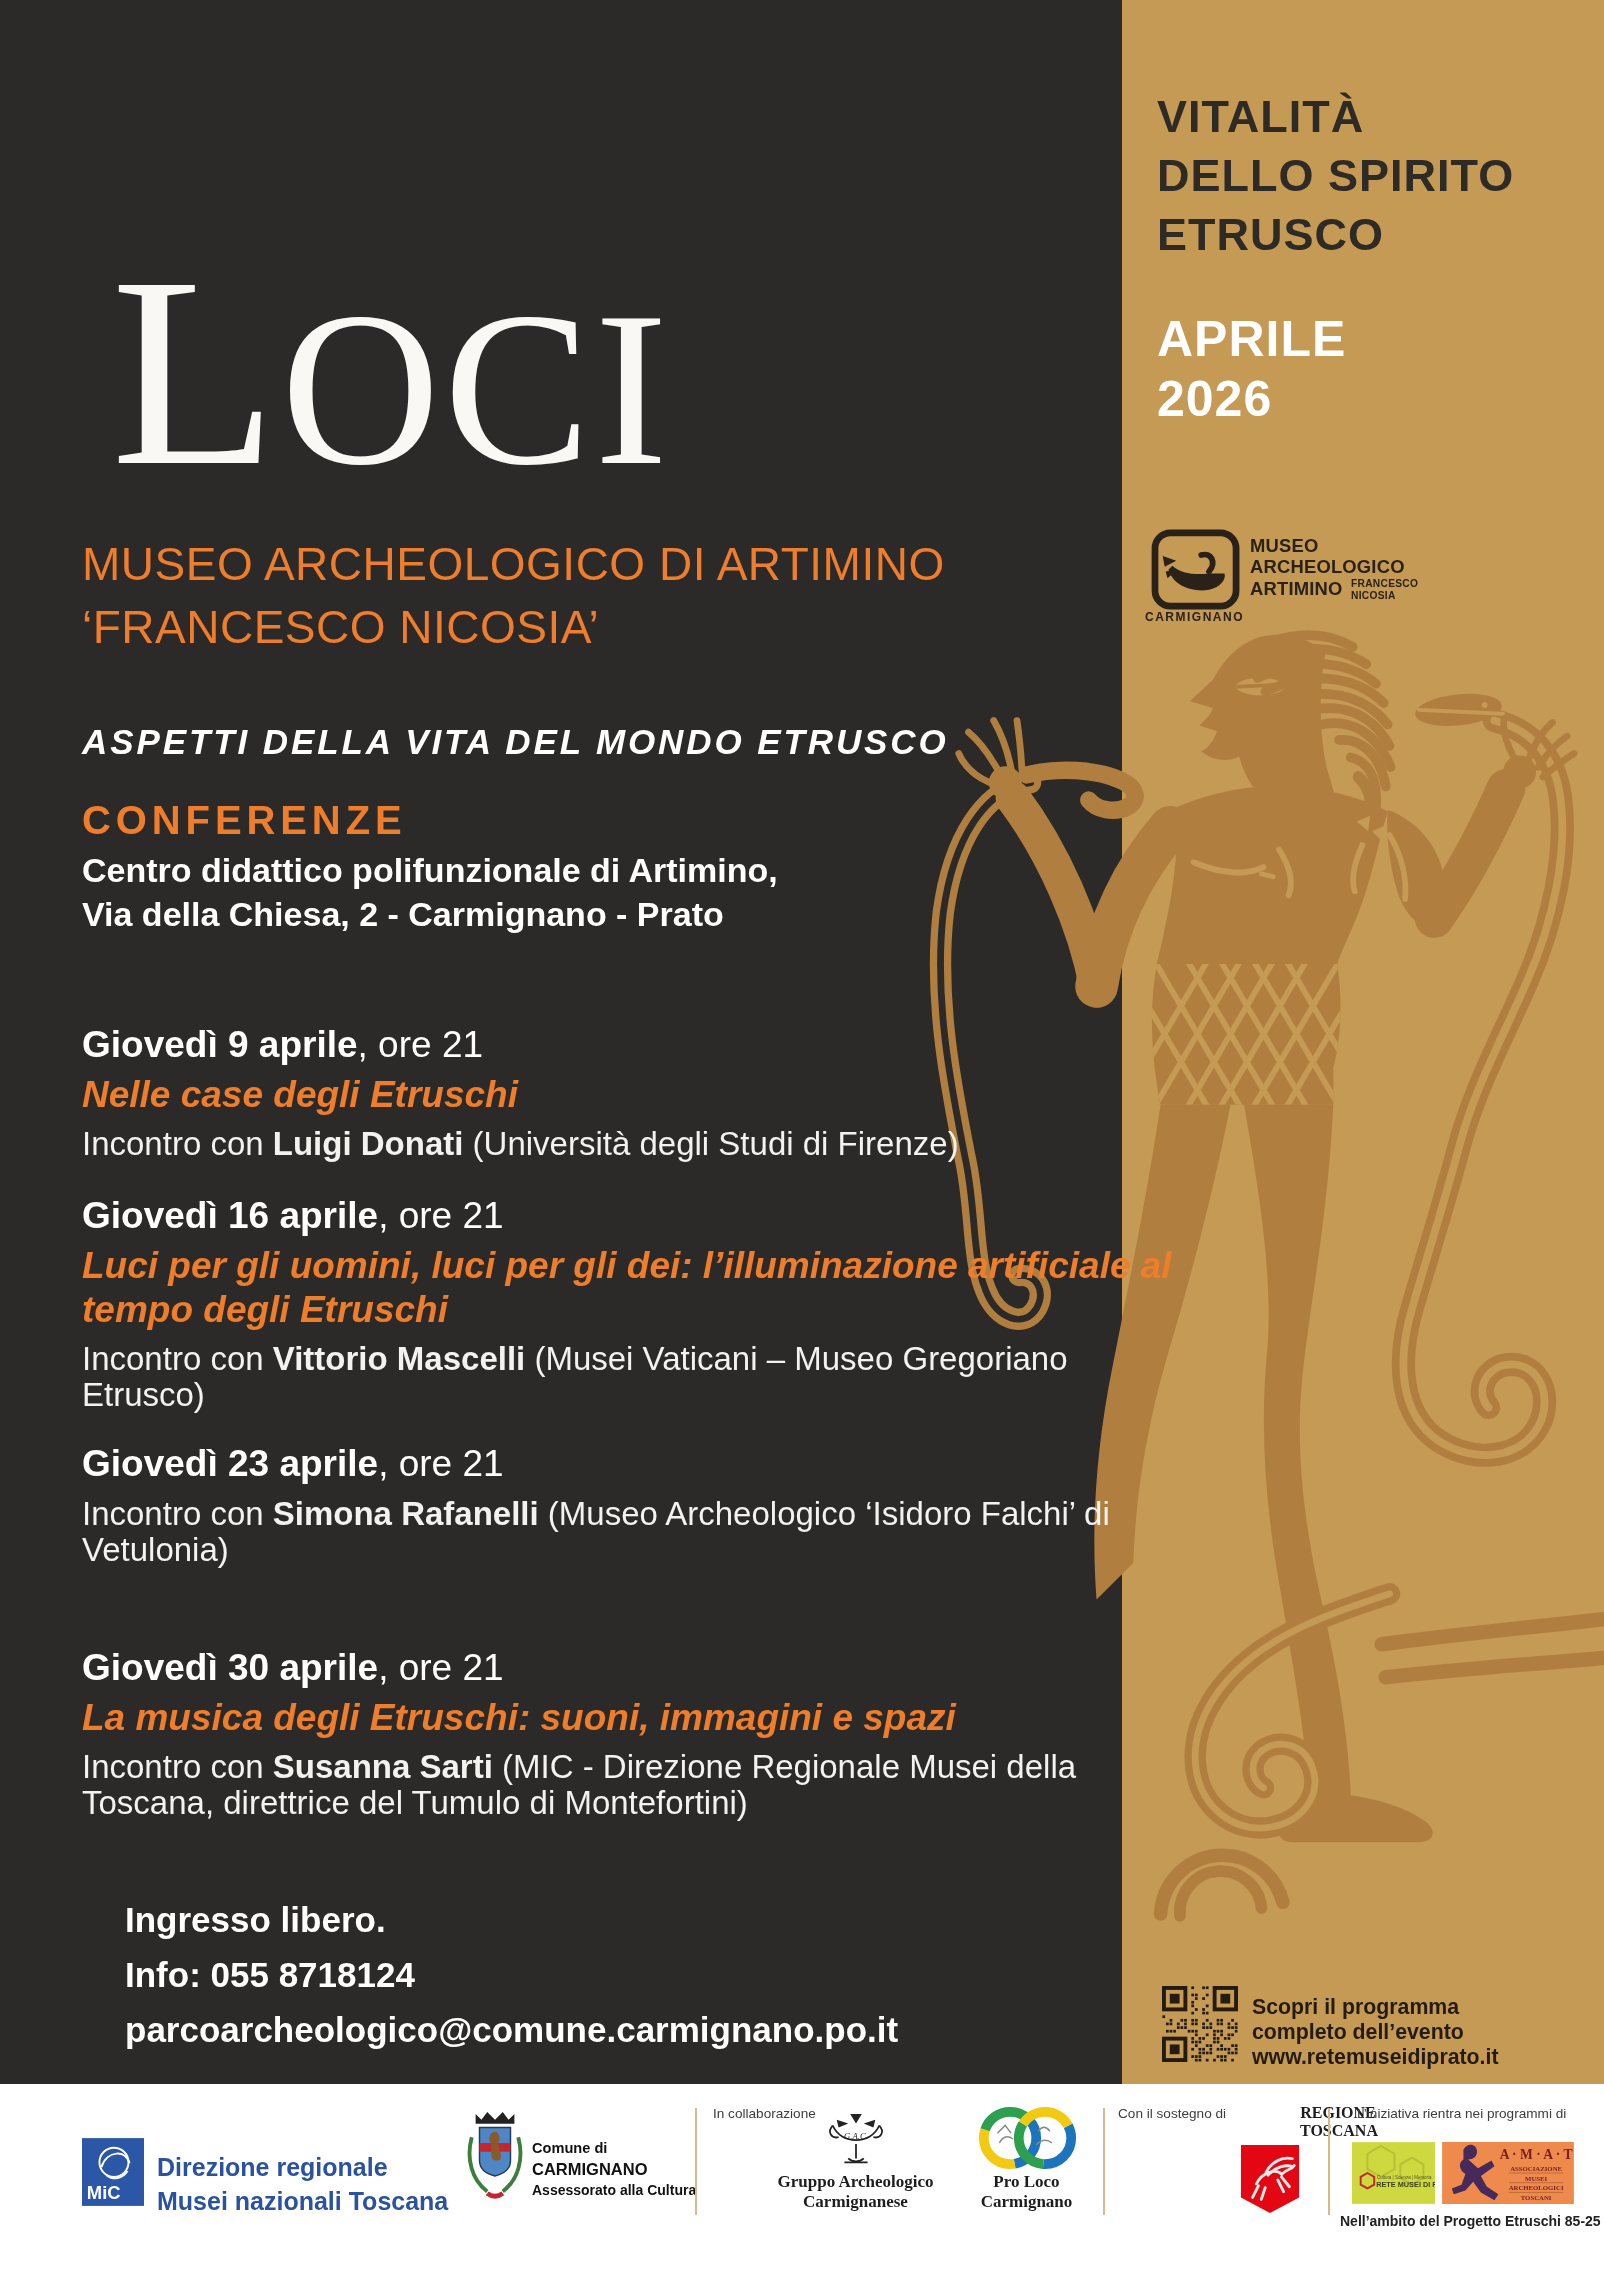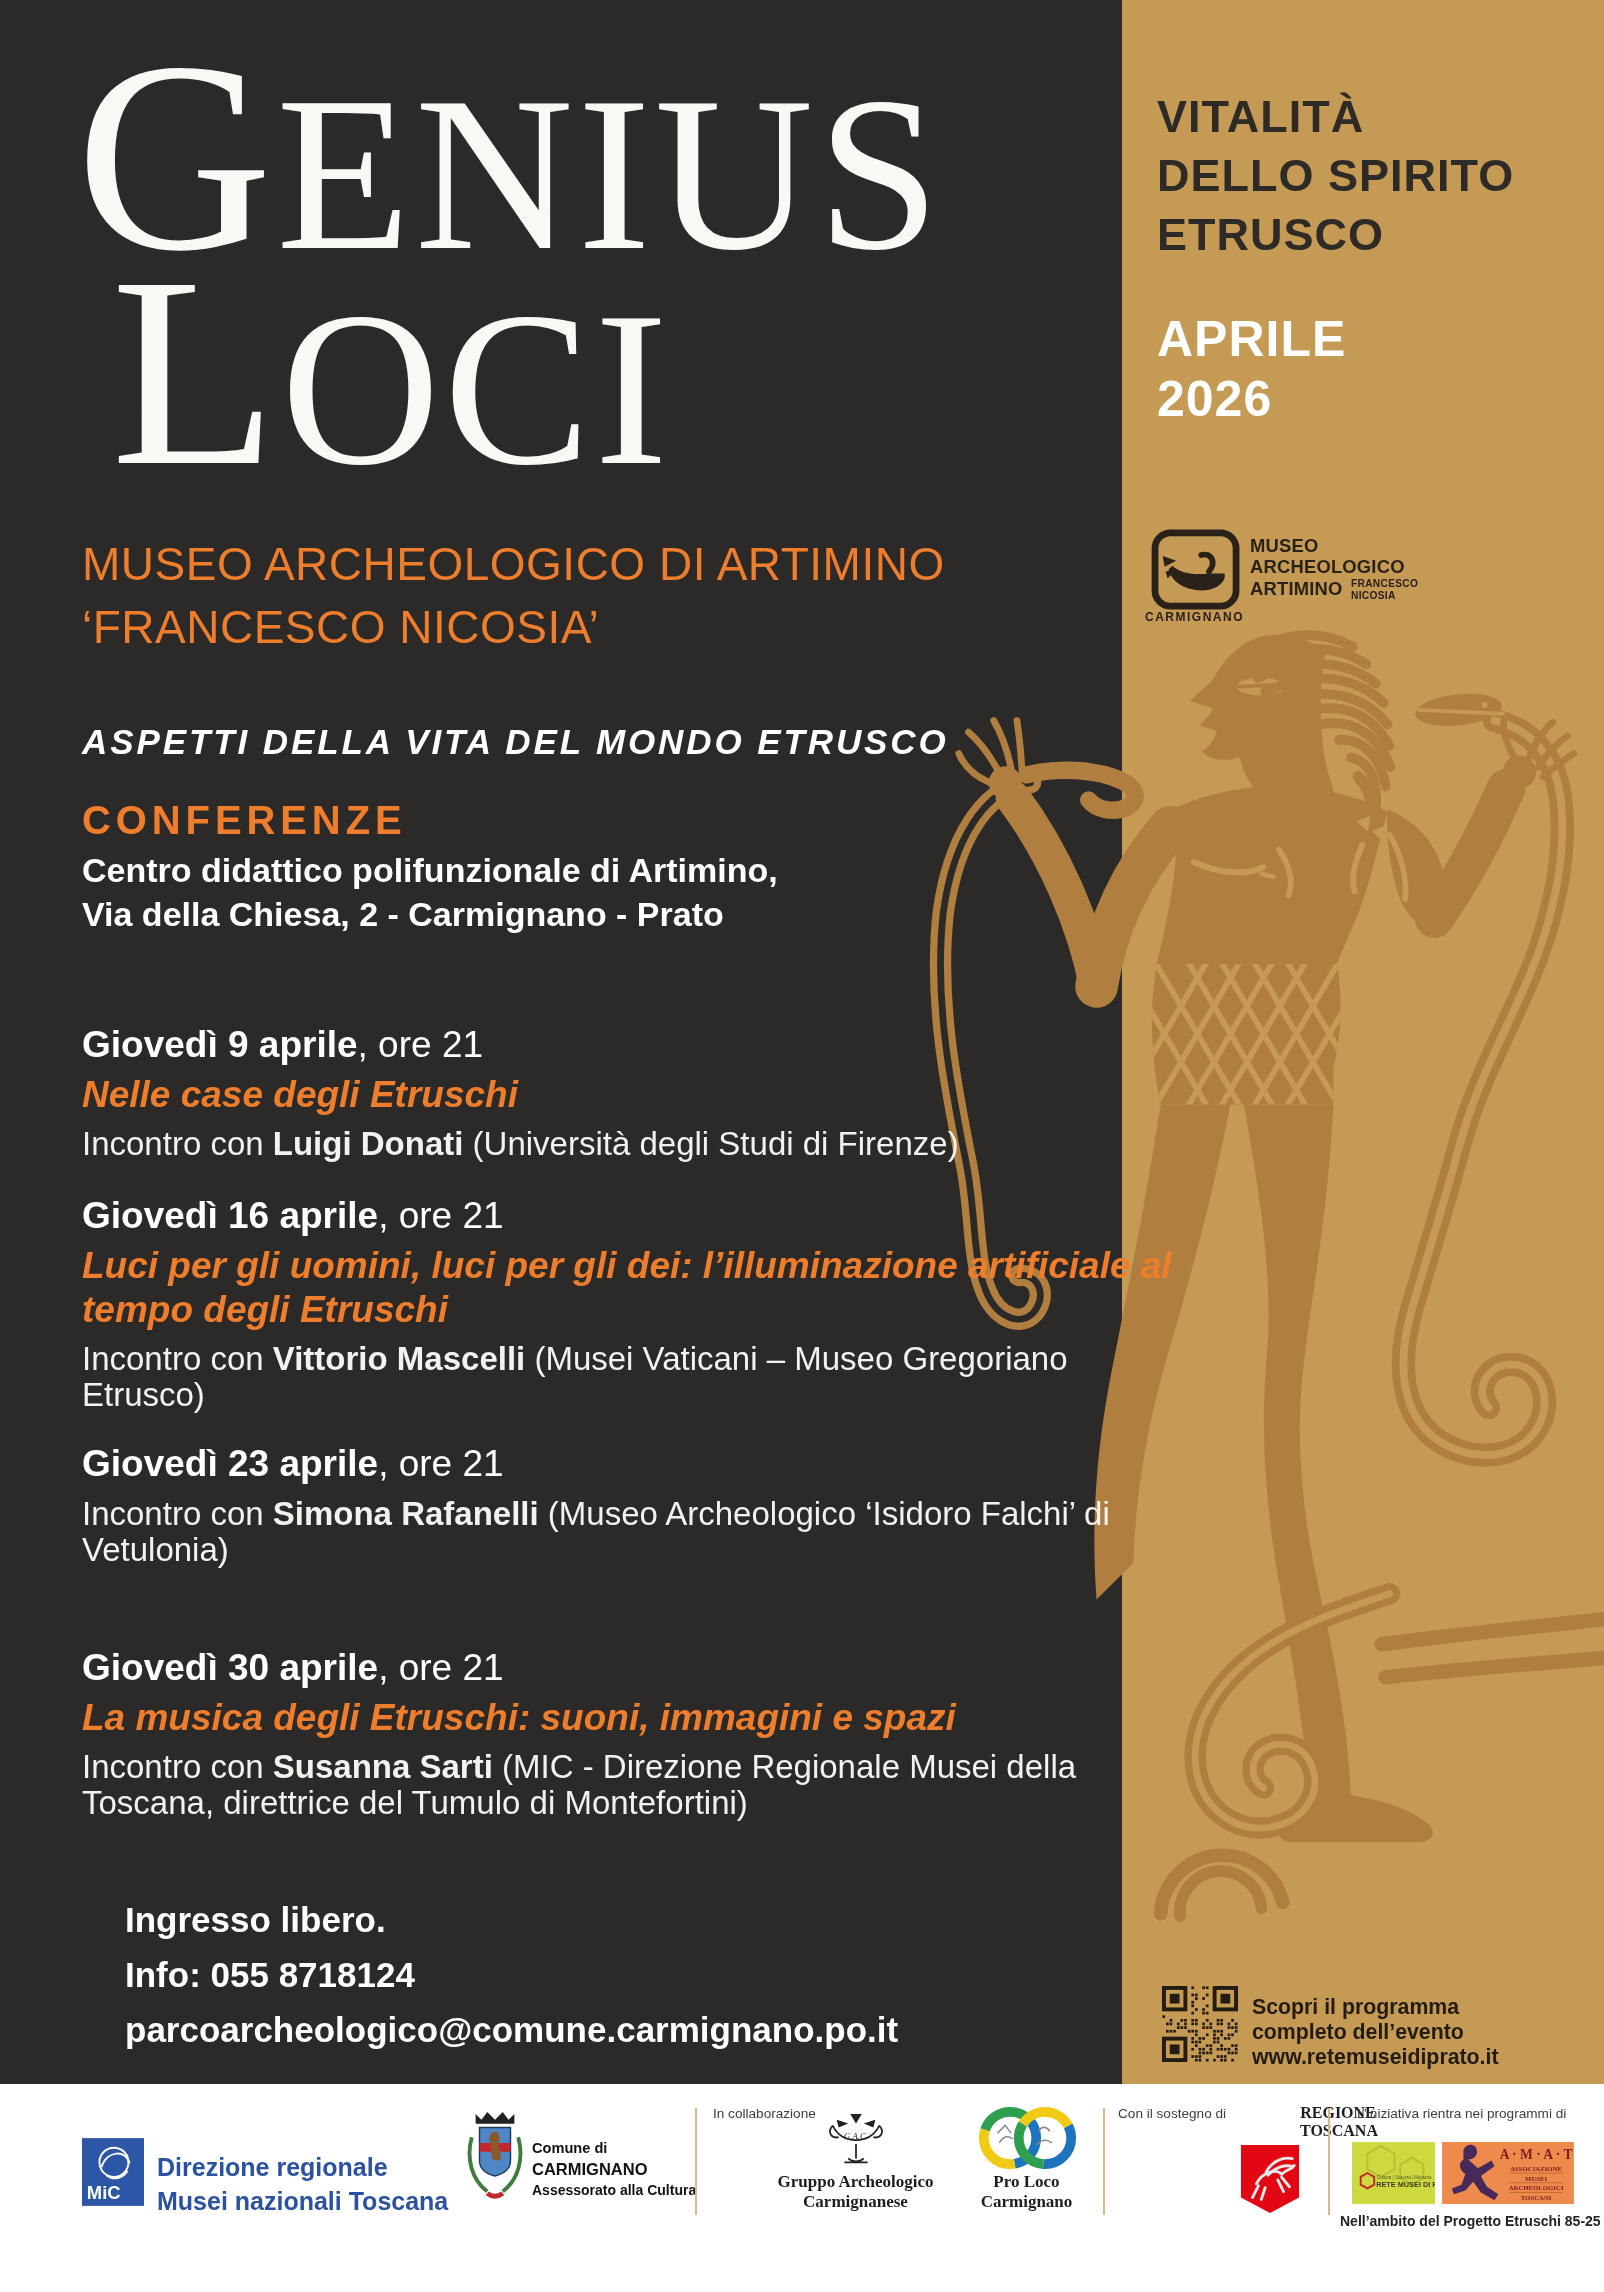--- a/index.html
+++ b/index.html
@@ -117,21 +117,20 @@
       <path d="M 1398 846 L 1412 840 L 1410 856 Z M 1414 856 L 1428 850 L 1424 866 Z" fill="#c59a55" stroke="none"></path>
 
       <path d="M 1432 1642 C 1390 1656 1340 1672 1300 1700 C 1258 1730 1228 1772 1232 1818 C 1236 1862 1272 1890 1312 1882 C 1346 1875 1362 1846 1352 1820 C 1344 1798 1318 1790 1300 1804 C 1288 1814 1288 1834 1302 1842" stroke="#b07f40" stroke-width="22"></path>
       <path d="M 1432 1642 C 1390 1656 1340 1672 1300 1700 C 1258 1730 1228 1772 1232 1818 C 1236 1862 1272 1890 1312 1882 C 1346 1875 1362 1846 1352 1820 C 1344 1798 1318 1790 1300 1804 C 1288 1814 1288 1834 1302 1842" stroke="#c59a55" stroke-width="7"></path>
       <path d="M 1424 1694 C 1500 1684 1580 1676 1656 1668 M 1428 1728 C 1500 1720 1580 1714 1656 1708" stroke="#b07f40" stroke-width="15"></path>
       <path d="M 1196 1972 A 64 64 0 0 1 1322 1960" stroke="#b07f40" stroke-width="14"></path>
       <path d="M 1216 1974 A 42 42 0 0 1 1300 1966" stroke="#b07f40" stroke-width="12"></path>
     </g>
   </svg>
 
-  <div class="title-line t1"><span class="title-cap">G</span><span class="title-rest">ENIUS</span></div>
   <div class="title-line t2"><span class="title-cap">L</span><span class="title-rest">OCI</span></div>
 
   <div class="abs tagline">
     <div>VITALITÀ</div>
     <div>DELLO SPIRITO</div>
     <div>ETRUSCO</div>
   </div>
   <div class="abs datebig">
     <div>APRILE</div>
     <div>2026</div>

